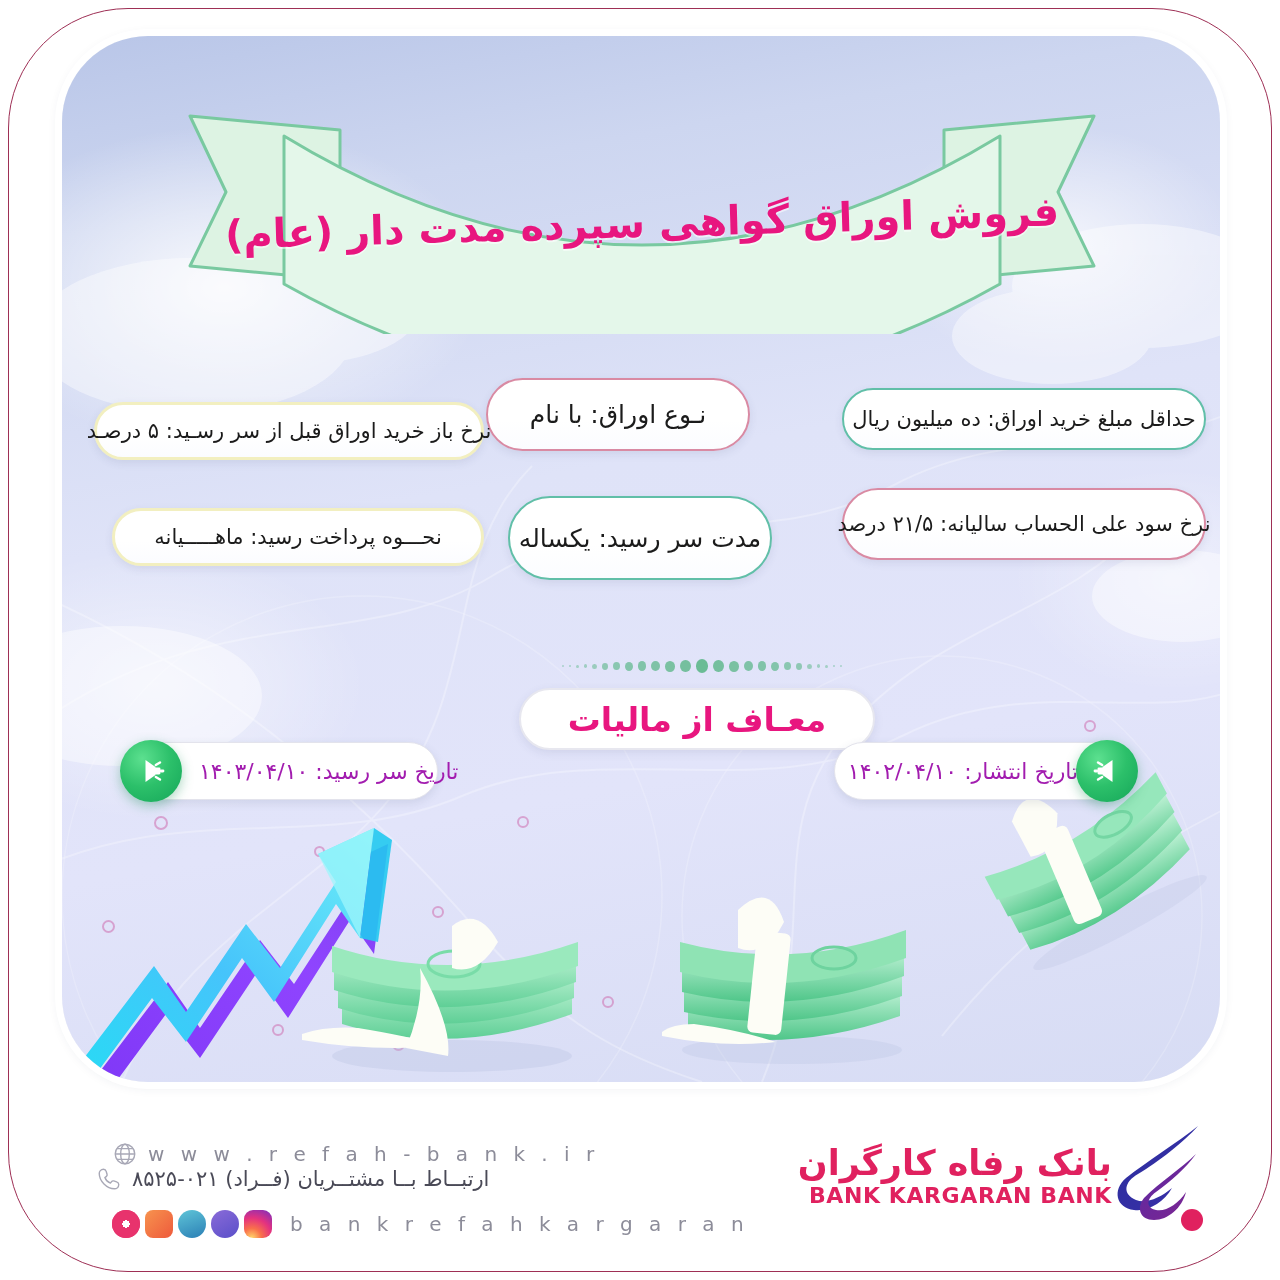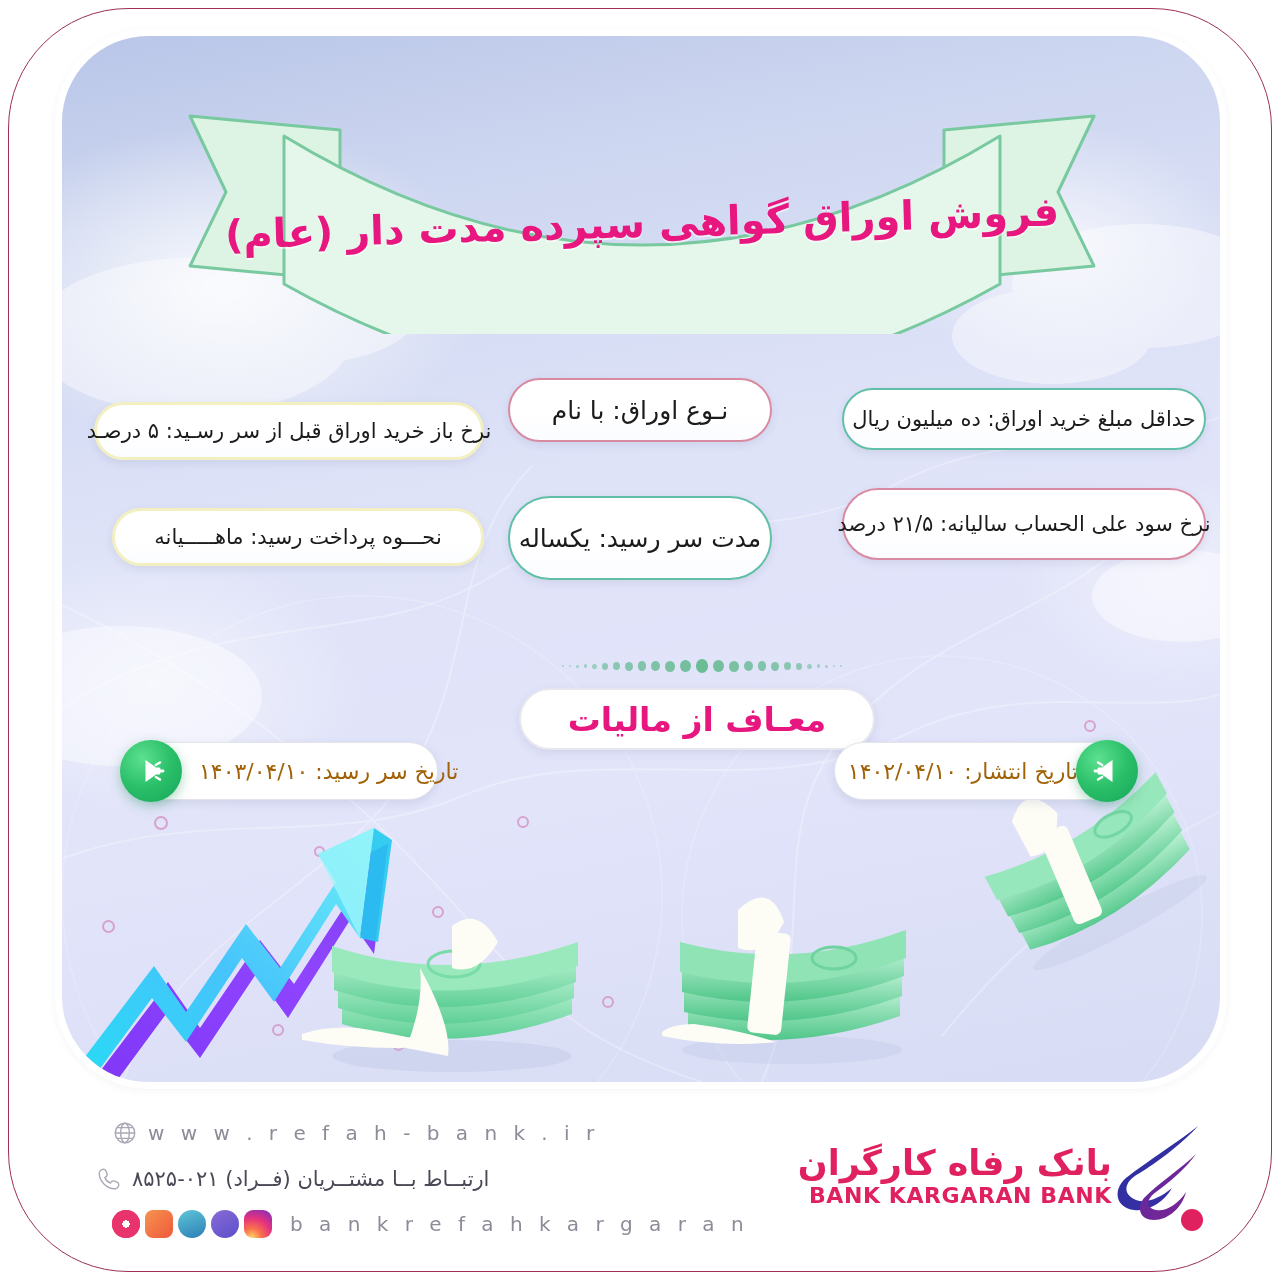--- a/index.html
+++ b/index.html
@@ -131,21 +131,21 @@
   
   .datepill{
     position:absolute;
     height:58px;
     display:flex; align-items:center;
     background:#ffffff;
     border:1.6px solid #e3e3ec;
     border-radius:999px;
     box-shadow:0 3px 10px rgba(60,70,110,.12);
     font-size:22px;
-    color:#a16207;
+    color:#a21caf;
     direction:rtl;
     white-space:nowrap;
     z-index:4;
   }
   .mega{
     position:absolute;
     width:62px; height:62px;
     border-radius:50%;
     background:radial-gradient(circle at 36% 30%, #5ce08f 0%, #2cc06a 48%, #14a558 100%);
     box-shadow:0 4px 12px rgba(20,140,80,.35);
@@ -344,21 +344,21 @@
       <div class="ribbon-title">فروش اوراق گواهی سپرده مدت دار (عام)</div>
     </div>
 
     <div class="pill teal" style="right:14px; top:352px; width:364px; height:62px;">
       <span>حداقل مبلغ خرید اوراق: ده میلیون ریال</span>
     </div>
     <div class="pill pink" style="right:14px; top:452px; width:364px; height:72px;">
       <span>نرخ سود علی الحساب سالیانه: ۲۱/۵ درصد</span>
     </div>
 
-    <div class="pill pink center" style="left:446px; top:342px; width:264px; height:64px;">
+    <div class="pill pink center" style="left:424px; top:342px; width:264px; height:73px;">
       <span>نـوع اوراق: با نام</span>
     </div>
     <div class="pill teal center" style="left:446px; top:460px; width:264px; height:84px;">
       <span>مدت سر رسید: یکساله</span>
     </div>
 
     <div class="pill cream" style="left:32px; top:366px; width:390px; height:58px;">
       <span>نرخ باز خرید اوراق قبل از سر رسـید: ۵ درصـد</span>
     </div>
     <div class="pill cream" style="left:50px; top:472px; width:372px; height:58px;">
@@ -426,21 +426,21 @@
         </g>
       </svg>
     </div>
 
   </div>
 
   <div class="outer-frame"></div>
 
   <div class="footer">
 
-    <div class="f-row" style="left:112px; top:24px;">
+    <div class="f-row" style="left:112px; top:45px;">
       <svg class="f-ico" viewBox="0 0 24 24">
         <g fill="none" stroke="#a8a8b6" stroke-width="1.3">
           <circle cx="12" cy="12" r="9"></circle>
           <ellipse cx="12" cy="12" rx="4" ry="9"></ellipse>
           <path d="M3,12 H21 M4.4,7 H19.6 M4.4,17 H19.6"></path>
         </g>
       </svg>
       <span class="f-text">w w w . r e f a h - b a n k . i r</span>
     </div>
 

